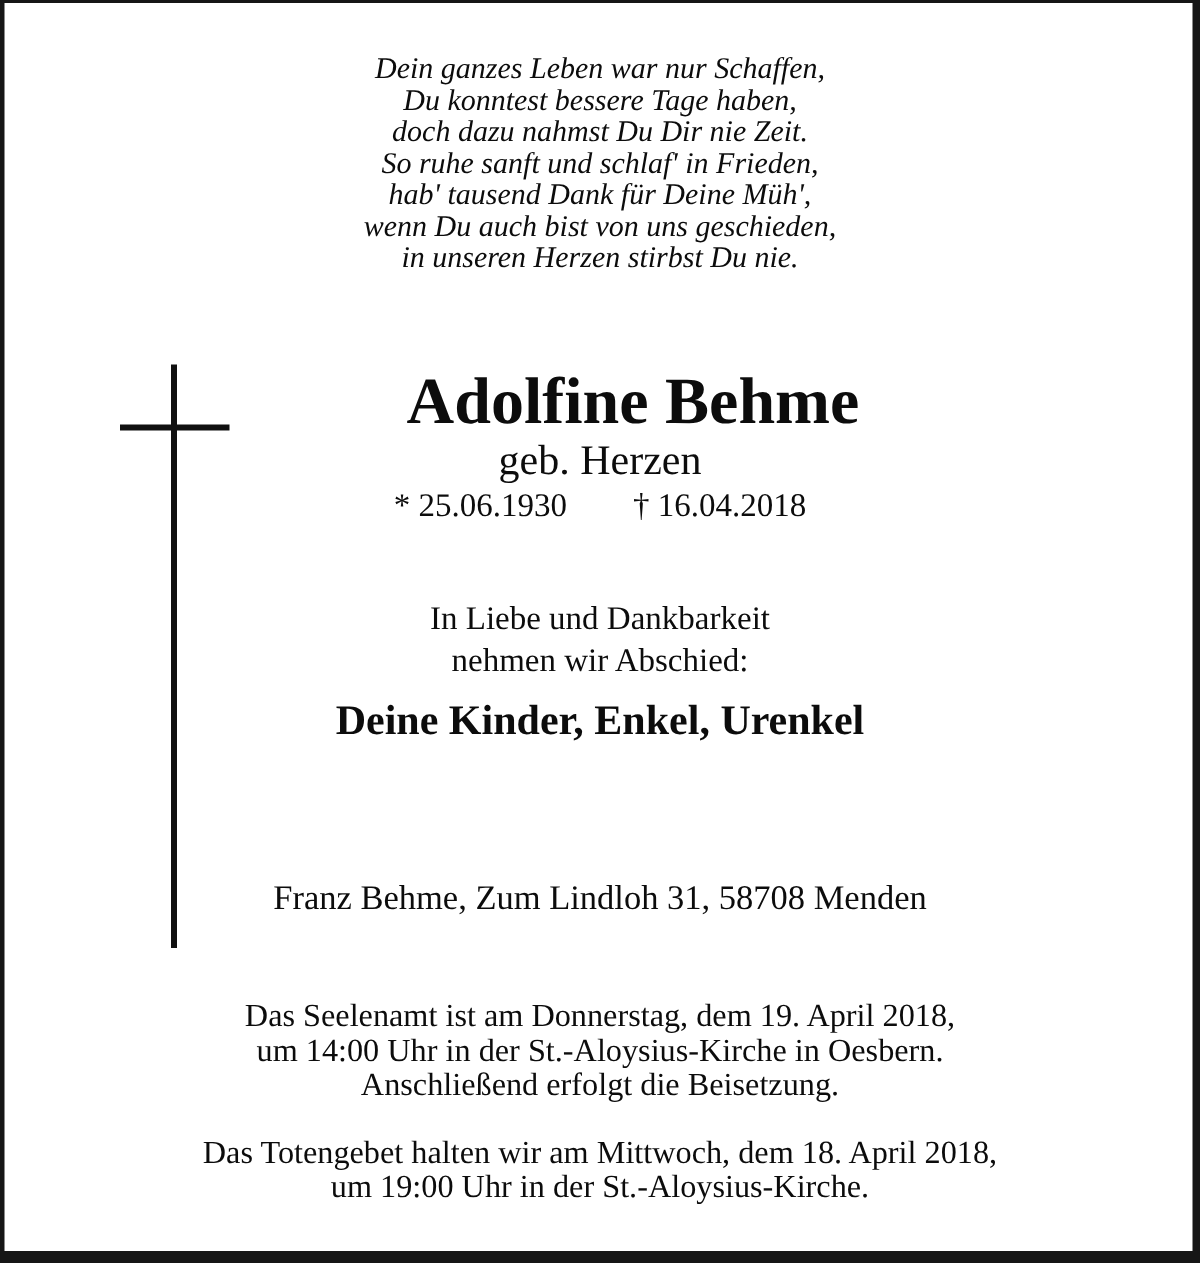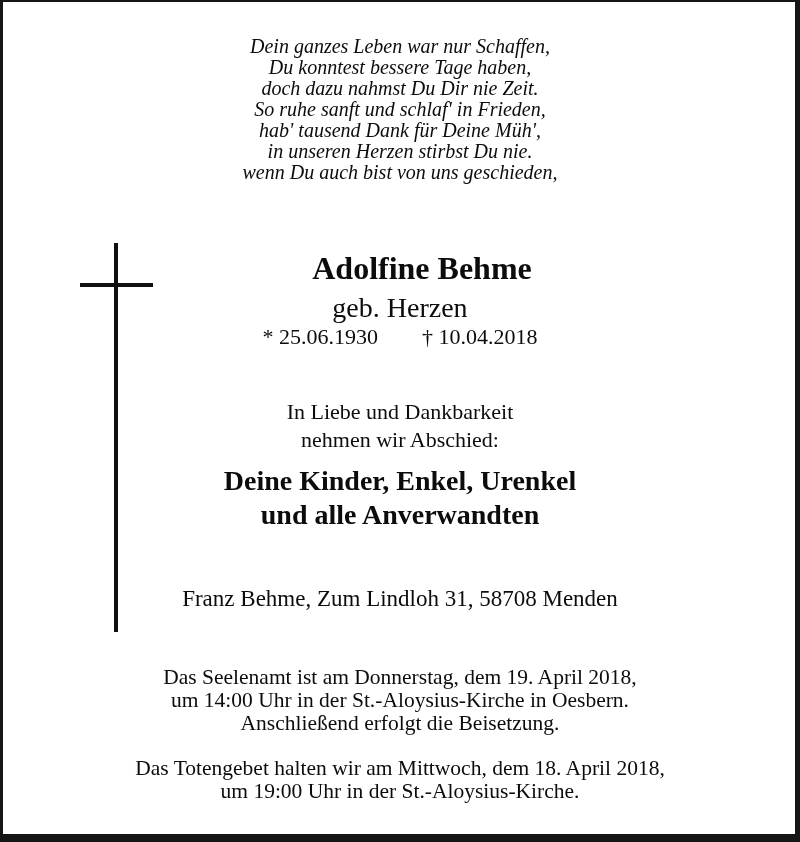--- a/index.html
+++ b/index.html
@@ -45,21 +45,21 @@
   .cross-h {
     position: absolute;
     left: 80px;
     top: 283px;
     width: 73px;
     height: 4px;
     background: #101010;
   }
   .name {
     top: 239px;
-    font-size: 32px;
+    font-size: 44px;
     line-height: 58px;
     font-weight: bold;
     padding-left: 44px;
   }
   .maiden {
     top: 292px;
     font-size: 28px;
     line-height: 32px;
   }
   .dates {
@@ -105,40 +105,39 @@
   <div class="cross-v"></div>
   <div class="cross-h"></div>
 </div>
 
 <div class="block poem">
   <div>Dein ganzes Leben war nur Schaffen,</div>
   <div>Du konntest bessere Tage haben,</div>
   <div>doch dazu nahmst Du Dir nie Zeit.</div>
   <div>So ruhe sanft und schlaf' in Frieden,</div>
   <div>hab' tausend Dank für Deine Müh',</div>
+  <div>wenn Du auch bist von uns geschieden,</div>
   <div>in unseren Herzen stirbst Du nie.</div>
-  <div>wenn Du auch bist von uns geschieden,</div>
 </div>
 
 <h1 class="block name">Adolfine Behme</h1>
 
 <div class="block maiden">geb. Herzen</div>
 
 <div class="block dates">
-  <span class="birth">* 25.06.1930</span><span class="death">† 10.04.2018</span>
+  <span class="birth">* 25.06.1930</span><span class="death">† 16.04.2018</span>
 </div>
 
 <div class="block intro">
   <div>In Liebe und Dankbarkeit</div>
   <div>nehmen wir Abschied:</div>
 </div>
 
 <div class="block mourners">
   <div>Deine Kinder, Enkel, Urenkel</div>
-  <div>und alle Anverwandten</div>
 </div>
 
 <div class="block trauerhaus">
   <div>Franz Behme, Zum Lindloh 31, 58708 Menden</div>
 </div>
 
 <div class="block seelenamt">
   <div>Das Seelenamt ist am Donnerstag, dem 19. April 2018,</div>
   <div>um 14:00 Uhr in der St.-Aloysius-Kirche in Oesbern.</div>
   <div>Anschließend erfolgt die Beisetzung.</div>

